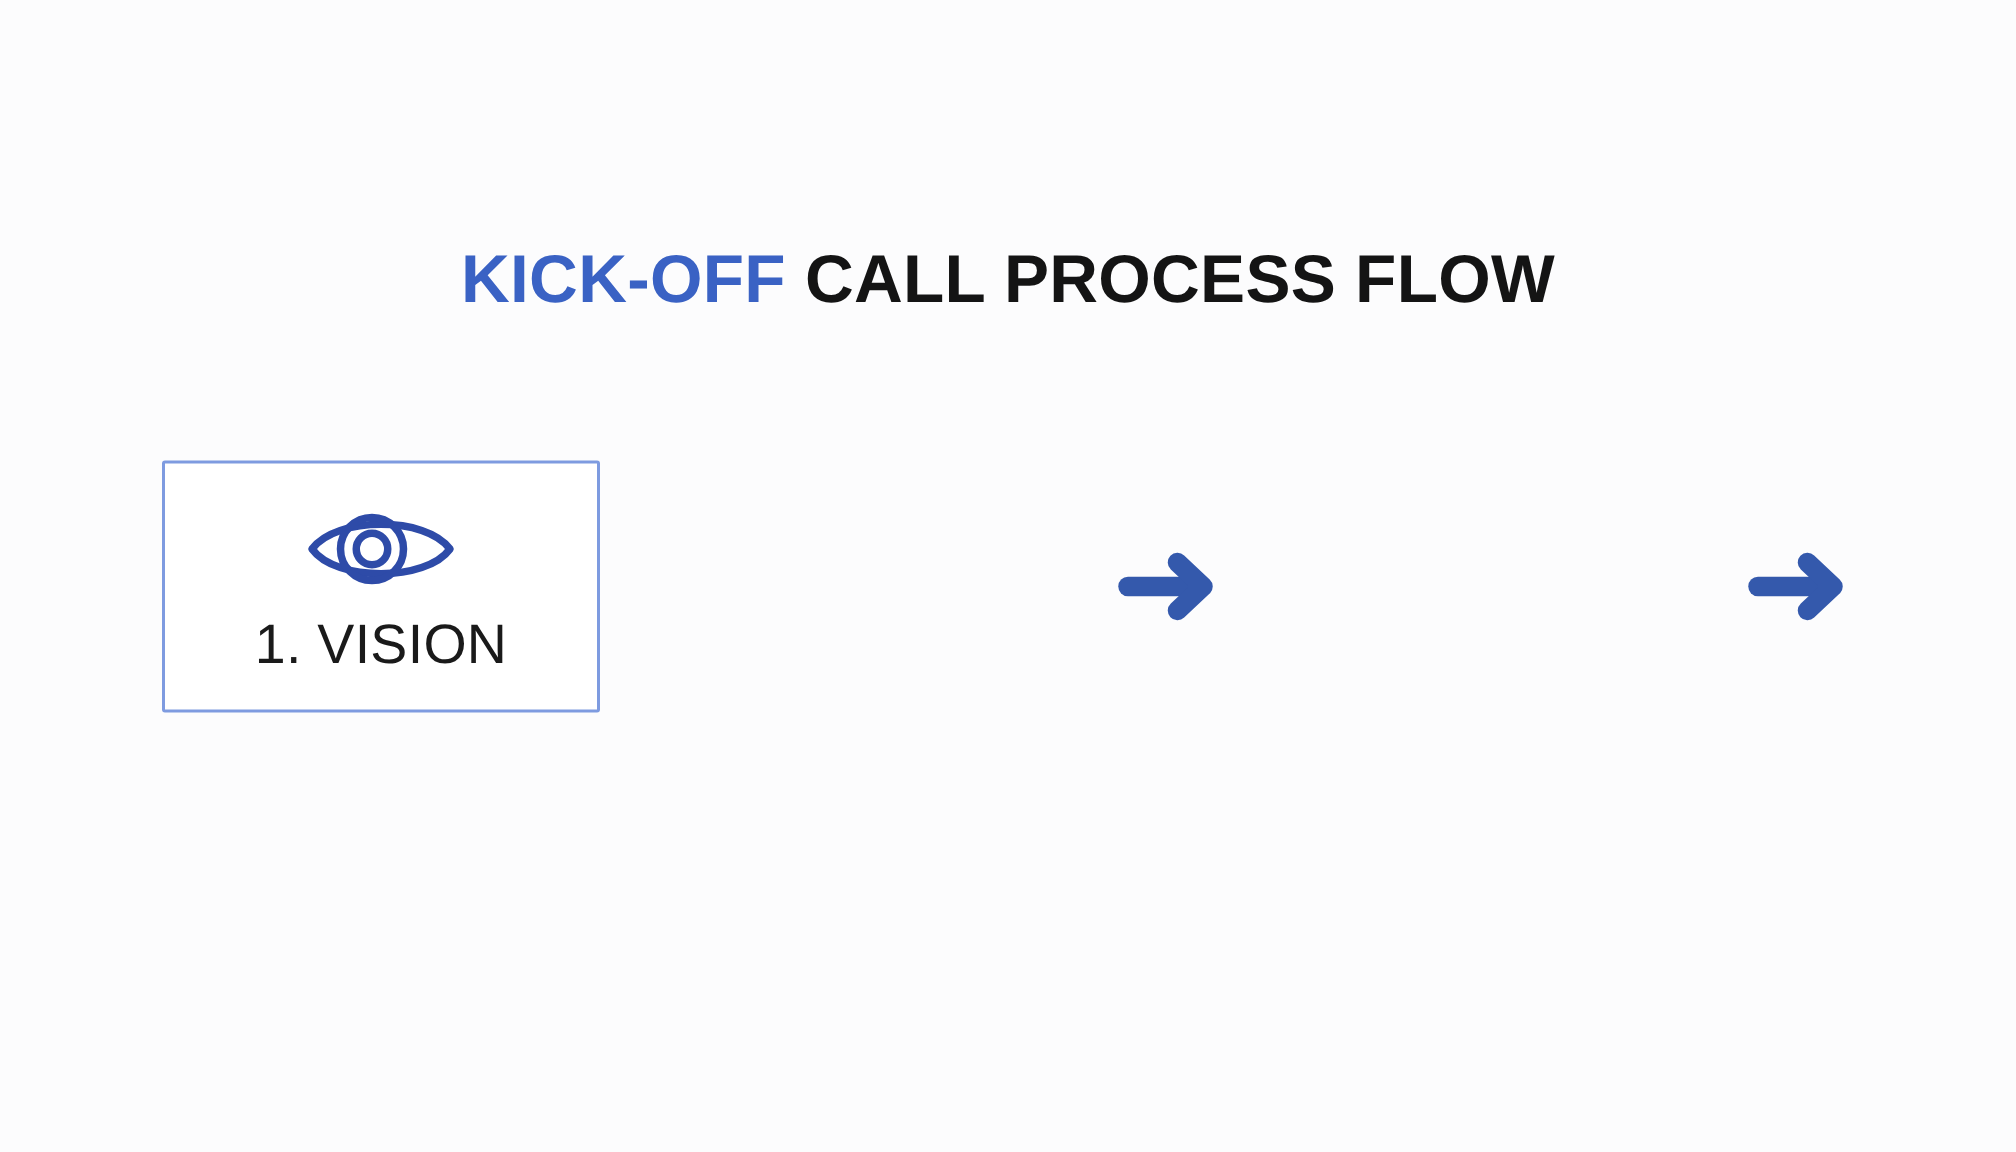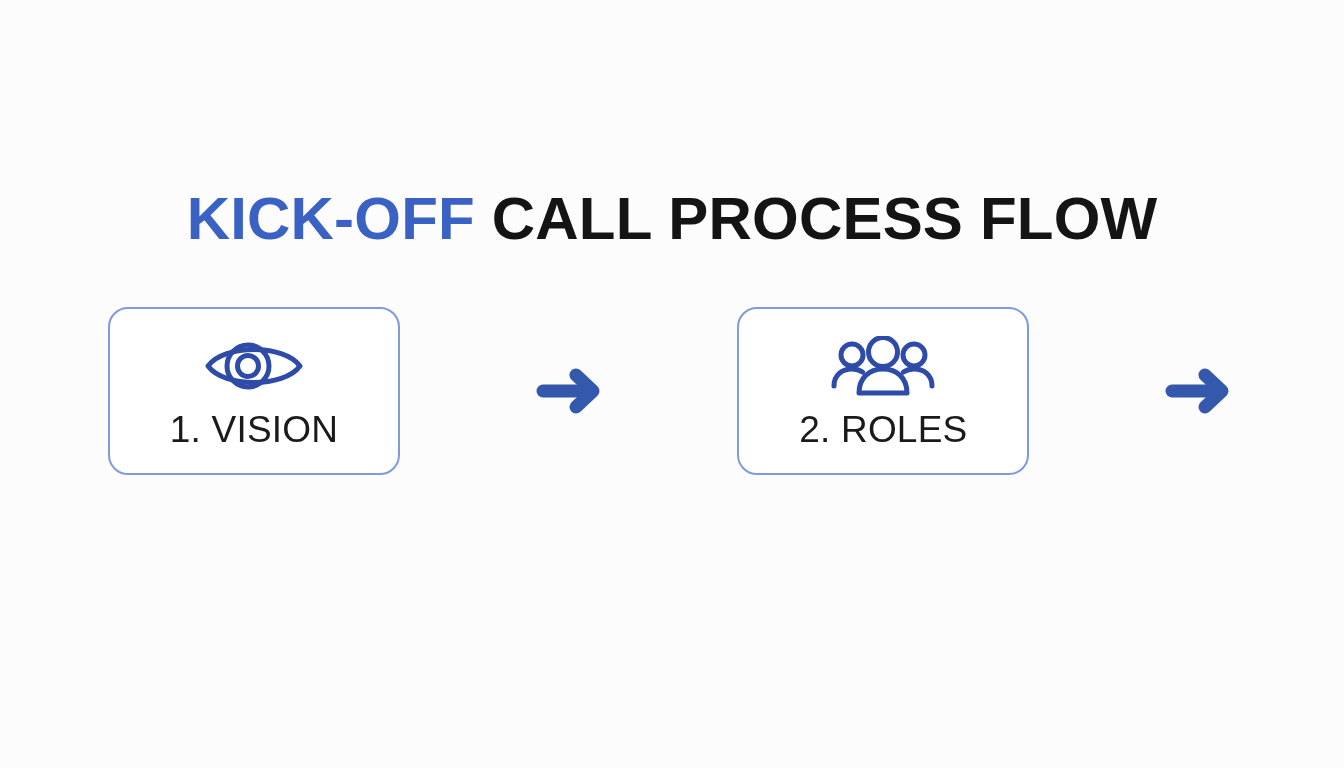--- a/index.html
+++ b/index.html
@@ -19,24 +19,24 @@
     position: absolute;
     inset: 0;
     width: 1344px;
     height: 768px;
   }
 
   
   #title {
     position: absolute;
     left: 0;
-    top: 184px;
+    top: 160px;
     width: 1344px;
     text-align: center;
-    font-size: 60px;
+    font-size: 45px;
     font-weight: 600;
     letter-spacing: 0.2px;
     line-height: 1.15;
     white-space: nowrap;
     color: #141414;
   }
   #title .accent {
     color: #3a62c4;
   }
   #title .rest {
@@ -54,21 +54,21 @@
     flex-direction: row;
     align-items: center;
     justify-content: space-between;
   }
 
   .card {
     width: 292px;
     height: 168px;
     box-sizing: border-box;
     border: 2.5px solid #7e9be0;
-    border-radius: 20px;
+    border-radius: 2px;
     background: #ffffff;
     display: flex;
     flex-direction: column;
     align-items: center;
     justify-content: flex-start;
     padding-top: 26px;
   }
 
   .card-icon {
     height: 62px;
@@ -118,36 +118,20 @@
       <div class="card-label">1. VISION</div>
     </div>
 
     <div class="connector">
       <svg width="66" height="46" viewBox="0 0 66 46" fill="none" xmlns="http://www.w3.org/2000/svg" aria-hidden="true">
         <line x1="7" y1="23" x2="46" y2="23" stroke="#3459ac" stroke-width="13" stroke-linecap="round"></line>
         <polyline points="40,7 57,23 40,39" stroke="#3459ac" stroke-width="13" fill="none" stroke-linecap="round" stroke-linejoin="round"></polyline>
       </svg>
     </div>
 
-    <div class="card">
-      <div class="card-icon">
-        <svg width="104" height="60" viewBox="0 0 104 60" fill="none" xmlns="http://www.w3.org/2000/svg" aria-hidden="true">
-
-          <circle cx="21" cy="19" r="11" stroke="#2e4ba8" stroke-width="5" fill="none"></circle>
-          <path d="M3 50 C3 39, 11 33, 21 33 C25 33, 28.5 34, 31.5 36" stroke="#2e4ba8" stroke-width="5" fill="none" stroke-linecap="round"></path>
-
-          <circle cx="83" cy="19" r="11" stroke="#2e4ba8" stroke-width="5" fill="none"></circle>
-          <path d="M101 50 C101 39, 93 33, 83 33 C79 33, 75.5 34, 72.5 36" stroke="#2e4ba8" stroke-width="5" fill="none" stroke-linecap="round"></path>
-
-          <circle cx="52" cy="16" r="14.5" stroke="#2e4ba8" stroke-width="5" fill="none"></circle>
-          <path d="M28 57 C28 42, 38 33, 52 33 C66 33, 76 42, 76 57 Z" stroke="#2e4ba8" stroke-width="5" fill="none" stroke-linejoin="round"></path>
-        </svg>
-      </div>
-      <div class="card-label">2. ROLES</div>
-    </div>
 
     <div class="connector">
       <svg width="66" height="46" viewBox="0 0 66 46" fill="none" xmlns="http://www.w3.org/2000/svg" aria-hidden="true">
         <line x1="7" y1="23" x2="46" y2="23" stroke="#3459ac" stroke-width="13" stroke-linecap="round"></line>
         <polyline points="40,7 57,23 40,39" stroke="#3459ac" stroke-width="13" fill="none" stroke-linecap="round" stroke-linejoin="round"></polyline>
       </svg>
     </div>
 
 
   </div>

